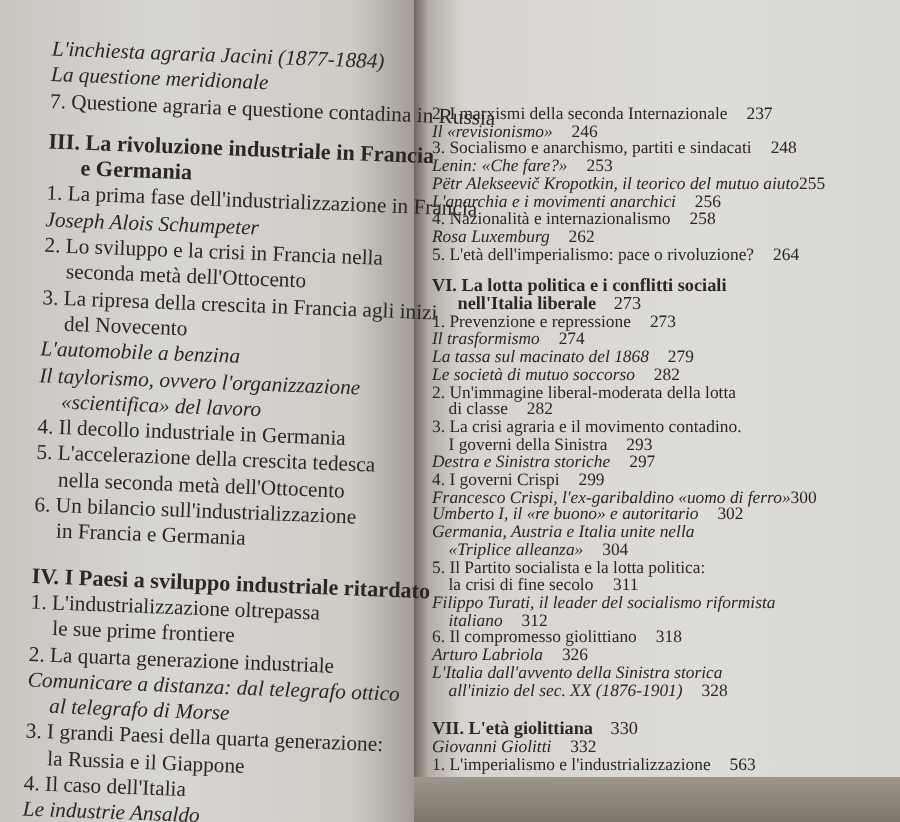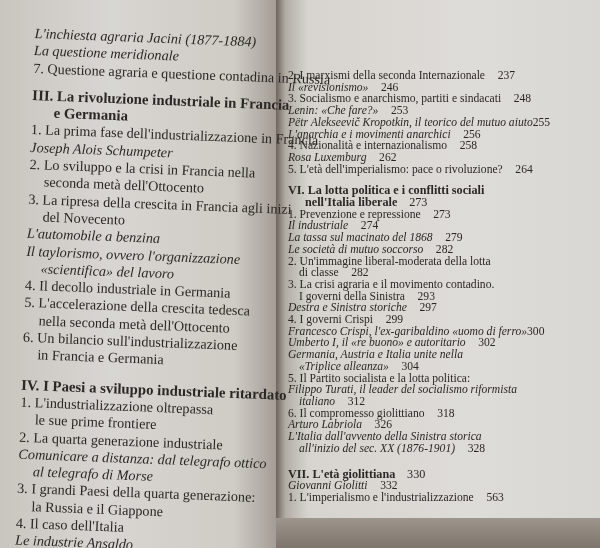--- a/index.html
+++ b/index.html
@@ -126,21 +126,21 @@
     </div>
   <div class="row r-chap" style="margin-top:0">
       <span style="padding-left:17px">nell'Italia liberale</span>
       <span class="pg" style="font-weight:normal">273</span>
     </div>
   <div class="row">
       <span>1. Prevenzione e repressione</span>
       <span class="pg">273</span>
     </div>
   <div class="row it">
-      <span>Il industriale</span>
+      <span>Il trasformismo</span>
       <span class="pg" style="font-style:normal">274</span>
     </div>
   <div class="row it">
       <span>La tassa sul macinato del 1868</span>
       <span class="pg" style="font-style:normal">279</span>
     </div>
   <div class="row it">
       <span>Le società di mutuo soccorso</span>
       <span class="pg" style="font-style:normal">282</span>
     </div>
@@ -180,20 +180,24 @@
       <span>Germania, Austria e Italia unite nella</span>
       <span class="pg" style="font-style:normal"></span>
     </div>
   <div class="row it">
       <span style="padding-left:11px">«Triplice alleanza»</span>
       <span class="pg" style="font-style:normal">304</span>
     </div>
   <div class="row">
       <span>5. Il Partito socialista e la lotta politica:</span>
       <span class="pg"></span>
+    </div>
+  <div class="row">
+      <span style="padding-left:11px">la crisi di fine secolo</span>
+      <span class="pg">311</span>
     </div>
   <div class="row it">
       <span>Filippo Turati, il leader del socialismo riformista</span>
       <span class="pg" style="font-style:normal"></span>
     </div>
   <div class="row it">
       <span style="padding-left:11px">italiano</span>
       <span class="pg" style="font-style:normal">312</span>
     </div>
   <div class="row">

